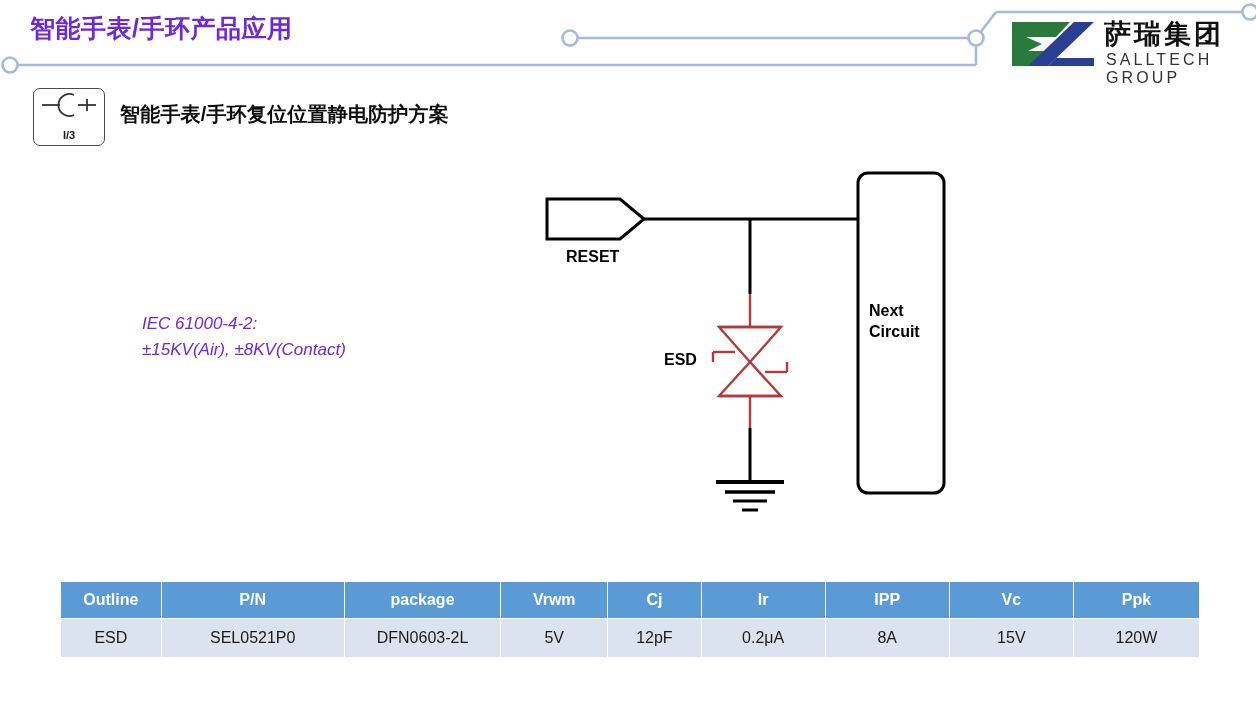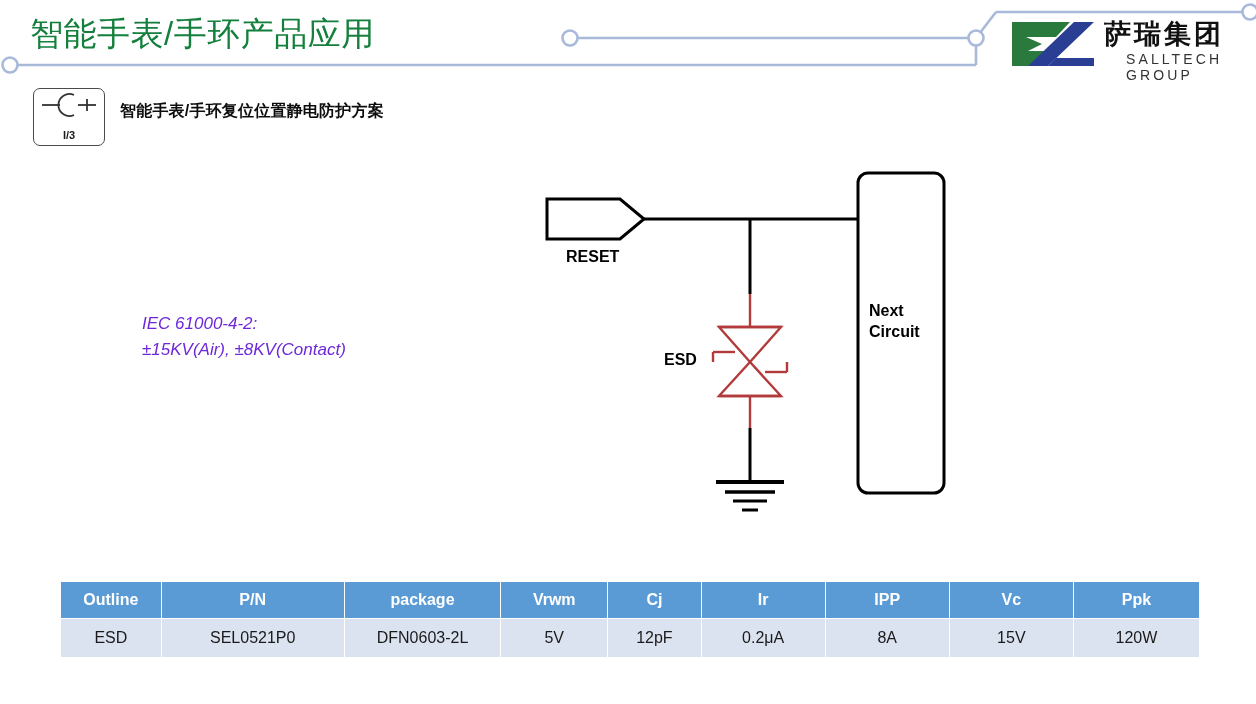--- a/index.html
+++ b/index.html
@@ -15,23 +15,23 @@
     overflow: hidden;
     font-family: "Liberation Sans", "DejaVu Sans", sans-serif;
     color: #000000;
   }
 
   
   .slide-title {
     position: absolute;
     left: 30px;
     top: 12px;
-    font-size: 33px;
-    font-weight: normal;
-    color: #15803d;
+    font-size: 25px;
+    font-weight: bold;
+    color: #6d28d9;
     letter-spacing: 0.5px;
     white-space: nowrap;
   }
 
   .header-deco {
     position: absolute;
     left: 0;
     top: 0;
     width: 1256px;
     height: 90px;
@@ -58,25 +58,24 @@
     font-size: 27px;
     font-weight: bold;
     letter-spacing: 3px;
     color: #111111;
     font-family: Liberation Serif, serif;
   }
   .logo-en {
     position: absolute;
     left: 98px;
     top: 37px;
-    font-size: 14px;
+    font-size: 16px;
     letter-spacing: 3.1px;
     color: #333333;
     font-family: "Liberation Sans", "DejaVu Sans", sans-serif;
-    margin-left: 20px;
   }
 
   
   .io-badge {
     position: absolute;
     left: 33px;
     top: 88px;
     width: 70px;
     height: 56px;
     border: 1.6px solid #4a4a4a;
@@ -90,21 +89,21 @@
     bottom: 4px;
     text-align: center;
     font-size: 11px;
     font-weight: bold;
     color: #1a1a1a;
   }
   .subtitle {
     position: absolute;
     left: 120px;
     top: 101px;
-    font-size: 16px;
+    font-size: 20px;
     font-weight: bold;
     color: #0d0d0d;
     white-space: nowrap;
     letter-spacing: 0.2px;
   }
 
   
   .iec-note {
     position: absolute;
     left: 142px;

